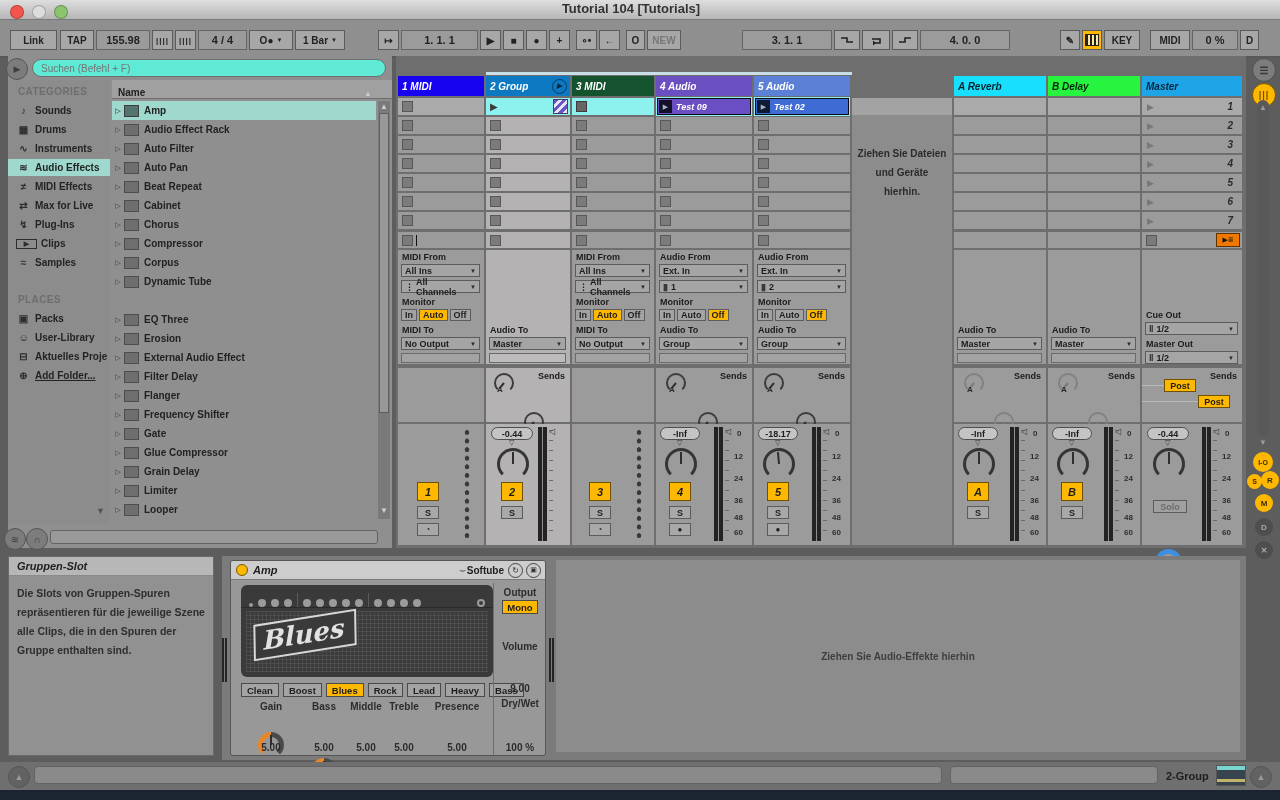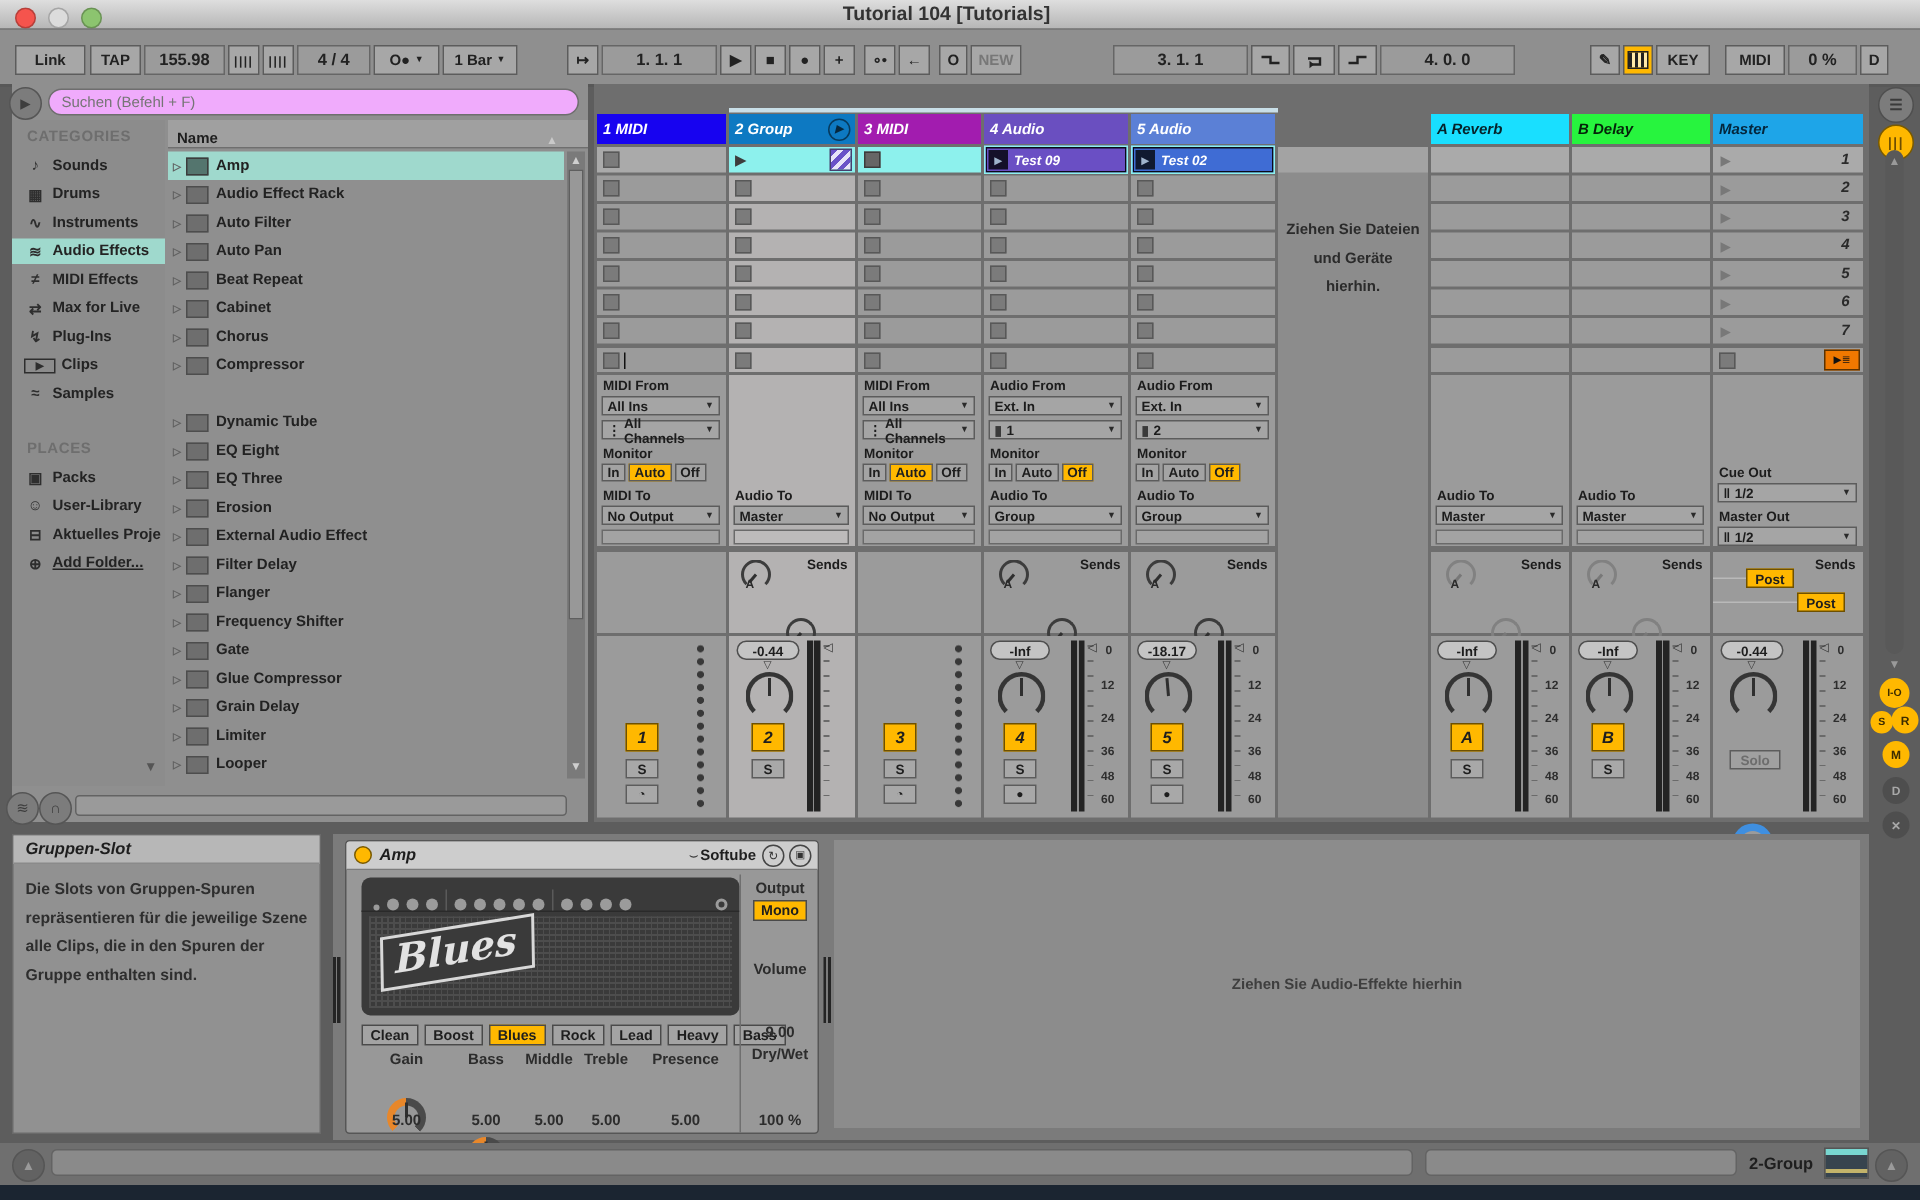--- a/index.html
+++ b/index.html
@@ -16,21 +16,21 @@
   
   .toolbar{left:0;top:20px;width:1280px;height:36px;background:#8f8f8f;border-bottom:2px solid #585858;}
   .tbtn{height:20px;background:#a7a7a7;border:1px solid #5c5c5c;font-size:10px;font-weight:bold;color:#222;display:flex;align-items:center;justify-content:center;box-sizing:border-box;}
   .tdisp{height:20px;background:#9b9b9b;border:1px solid #666;font-size:11px;font-weight:bold;color:#222;display:flex;align-items:center;justify-content:center;box-sizing:border-box;}
   .yel{background:#ffb800 !important;}
   .car{font-size:6px;margin-left:3px;}
   
   .browserbg{left:8px;top:56px;width:384px;height:492px;background:#8f8f8f;}
   .sessionbg{left:396px;top:56px;width:850px;height:492px;background:#6e6e6e;}
   .circ{border-radius:50%;background:#7c7c7c;border:1px solid #555;display:flex;align-items:center;justify-content:center;color:#3e3e3e;}
-  .search{height:16px;background:#f0abfc;border:1px solid #6e6e6e;border-radius:9px;color:#6b6b6b;font-size:10px;padding:0 8px;width:336px;outline:none;font-family:"Liberation Sans",sans-serif;}
+  .search{height:16px;background:#5eead4;border:1px solid #6e6e6e;border-radius:9px;color:#6b6b6b;font-size:10px;padding:0 8px;width:336px;outline:none;font-family:"Liberation Sans",sans-serif;}
   
   .sidebar{left:8px;top:80px;width:102px;height:444px;background:#8c8c8c;}
   .cathdr{font-size:10px;font-weight:bold;color:#6e6e6e;letter-spacing:.4px;}
   .sitem{height:17px;display:flex;align-items:center;font-weight:bold;font-size:10px;color:#232323;padding-left:8px;width:94px;}
   .sitem .ic{width:15px;text-align:center;margin-right:4px;font-size:10px;color:#2e2e2e;}
   .sitem.sel{background:#9fd9cd;}
   
   .listhdr{left:112px;top:80px;width:280px;height:19px;background:#a0a0a0;border-bottom:1px solid #6f6f6f;}
   .lrow{left:112px;width:264px;height:19px;display:flex;align-items:center;font-weight:bold;color:#222;}
   .lrow.sel{background:#9fd9cd;}
@@ -259,29 +259,29 @@
   <div class="c lrow" style="top:215px;">
       <span class="tri">▷</span>
       <span class="devic"></span>
       <span>Chorus</span>
     </div>
   <div class="c lrow" style="top:234px;">
       <span class="tri">▷</span>
       <span class="devic"></span>
       <span>Compressor</span>
     </div>
+  <div class="c lrow" style="top:253px;">
+      <span class="tri">▷</span>
+      <span class="devic"></span>
+      <span>Corpus</span>
+    </div>
   <div class="c lrow" style="top:272px;">
       <span class="tri">▷</span>
       <span class="devic"></span>
       <span>Dynamic Tube</span>
-    </div>
-  <div class="c lrow" style="top:291px;">
-      <span class="tri">▷</span>
-      <span class="devic"></span>
-      <span>EQ Eight</span>
     </div>
   <div class="c lrow" style="top:310px;">
       <span class="tri">▷</span>
       <span class="devic"></span>
       <span>EQ Three</span>
     </div>
   <div class="c lrow" style="top:329px;">
       <span class="tri">▷</span>
       <span class="devic"></span>
       <span>Erosion</span>
@@ -469,21 +469,21 @@
         </div>
       <div class="c numb" style="left:15px;top:58px;">2</div>
       <div class="c sbtn" style="left:15px;top:82px;">S</div>
       <div class="c meter" style="left:52px;top:3px;height:114px;"></div>
       <div class="c ticks" style="left:63px;top:6px;height:108px;"></div>
       <div class="c" style="left:63px;top:3px;font-size:8px;color:#333;">◁</div>
     </div>
   </div>
 
   <div class="c" style="left:572px;top:0;width:82px;height:800px;">
-    <div class="c hdr" style="left:0;top:76px;width:82px;background:#a21caf;">
+    <div class="c hdr" style="left:0;top:76px;width:82px;background:#14532d;">
         <span>3 MIDI</span>
       </div>
     <div class="c slot cyan" style="left:0;top:98px;width:82px;">
         <span class="sq"></span>
       </div>
     <div class="c slot" style="left:0;top:117px;width:82px;">
         <span class="sq"></span>
       </div>
     <div class="c slot" style="left:0;top:136px;width:82px;">
         <span class="sq"></span>

